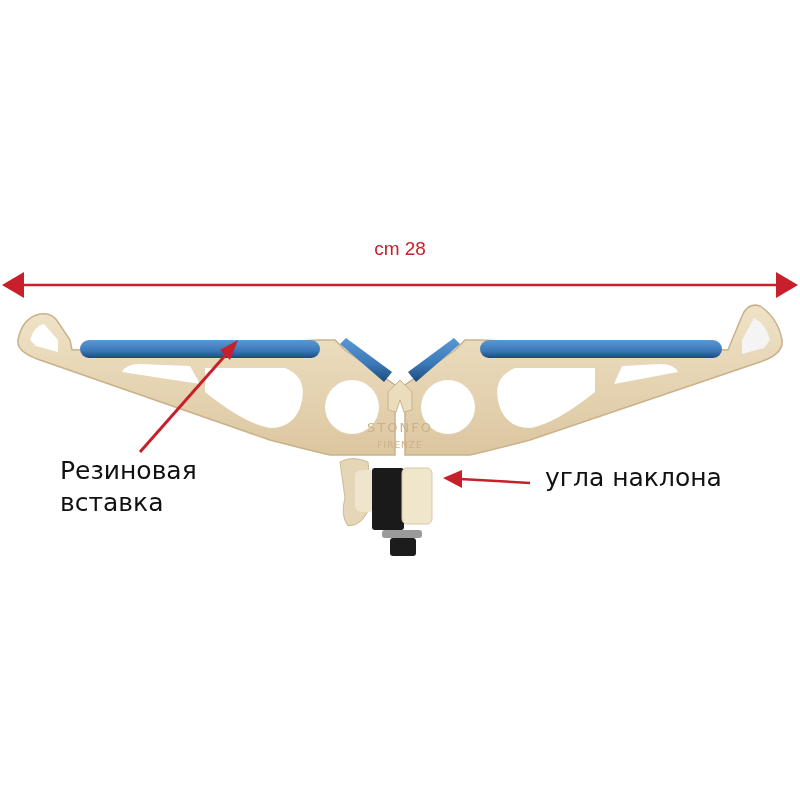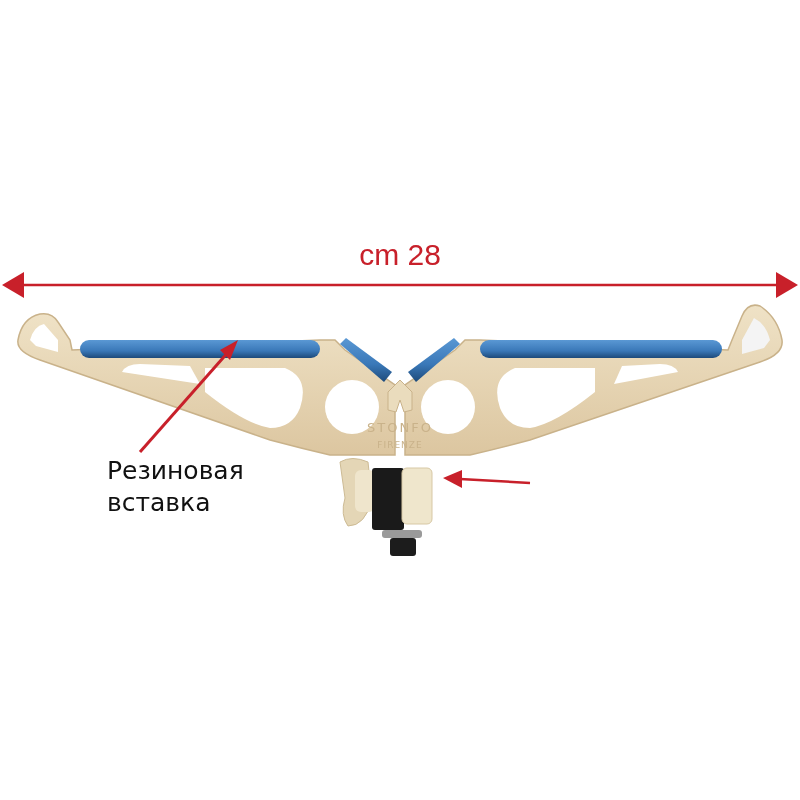--- a/index.html
+++ b/index.html
@@ -1,19 +1,19 @@
 <!DOCTYPE html>
 <html><head>
 <meta charset="utf-8">
 <style>
   html, body { margin: 0; padding: 0; background: #ffffff; }
   body { width: 800px; height: 800px; position: relative; overflow: hidden; font-family: "DejaVu Sans", sans-serif; }
   .stage { position: absolute; left: 0; top: 0; width: 800px; height: 800px; }
-  .dim-label { position: absolute; left: 0; width: 800px; top: 238px; text-align: center; font-family: "Liberation Sans", sans-serif; font-size: 30px; color: #c8202a; }
-  .callout { position: absolute; font-family: "DejaVu Sans", sans-serif; font-size: 25px; line-height: 32px; color: #111; margin-left: 47px; }
+  .dim-label { position: absolute; left: 0; width: 800px; top: 238px; text-align: center; font-family: "Liberation Sans", sans-serif; font-size: 19px; color: #c8202a; }
+  .callout { position: absolute; font-family: "DejaVu Sans", sans-serif; font-size: 25px; line-height: 32px; color: #111; }
   .callout-left { left: 60px; top: 455px; }
   .callout-right { left: 545px; top: 462px; }
   .callout span { display: block; }
   svg { position: absolute; left: 0; top: 0; }
 </style>
 </head>
 <body>
 
 <div class="stage">
 
@@ -88,14 +88,15 @@
   </svg>
 
   <div class="dim-label">cm 28</div>
 
   <div class="callout callout-left">
     <span>Резиновая</span>
     <span>вставка</span>
   </div>
 
   <div class="callout callout-right">
+    <span>угла наклона</span>
   </div>
 </div>
 
 </body></html>

